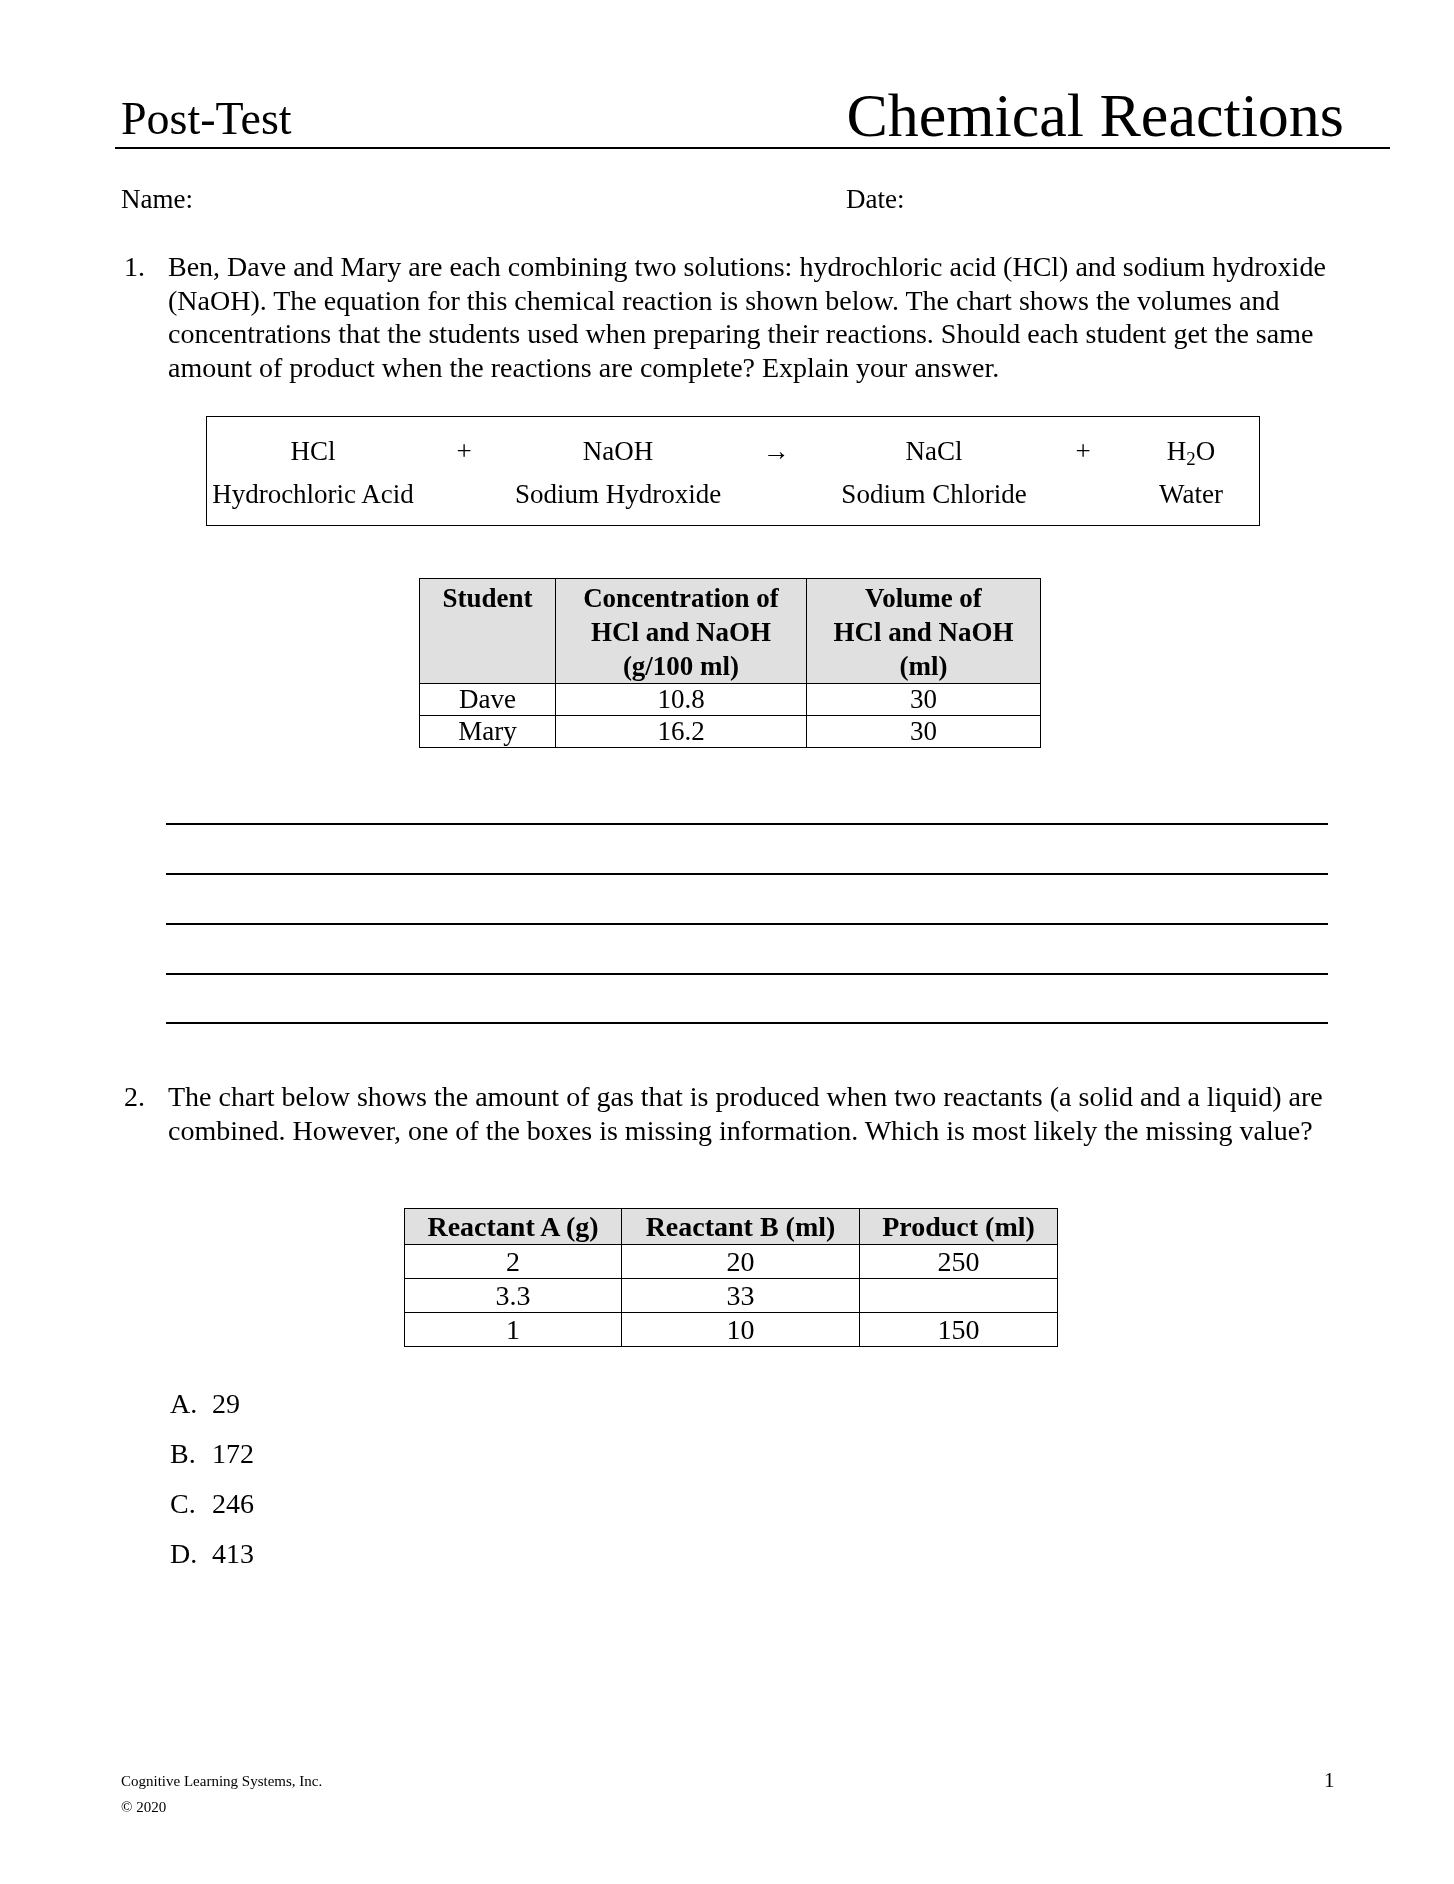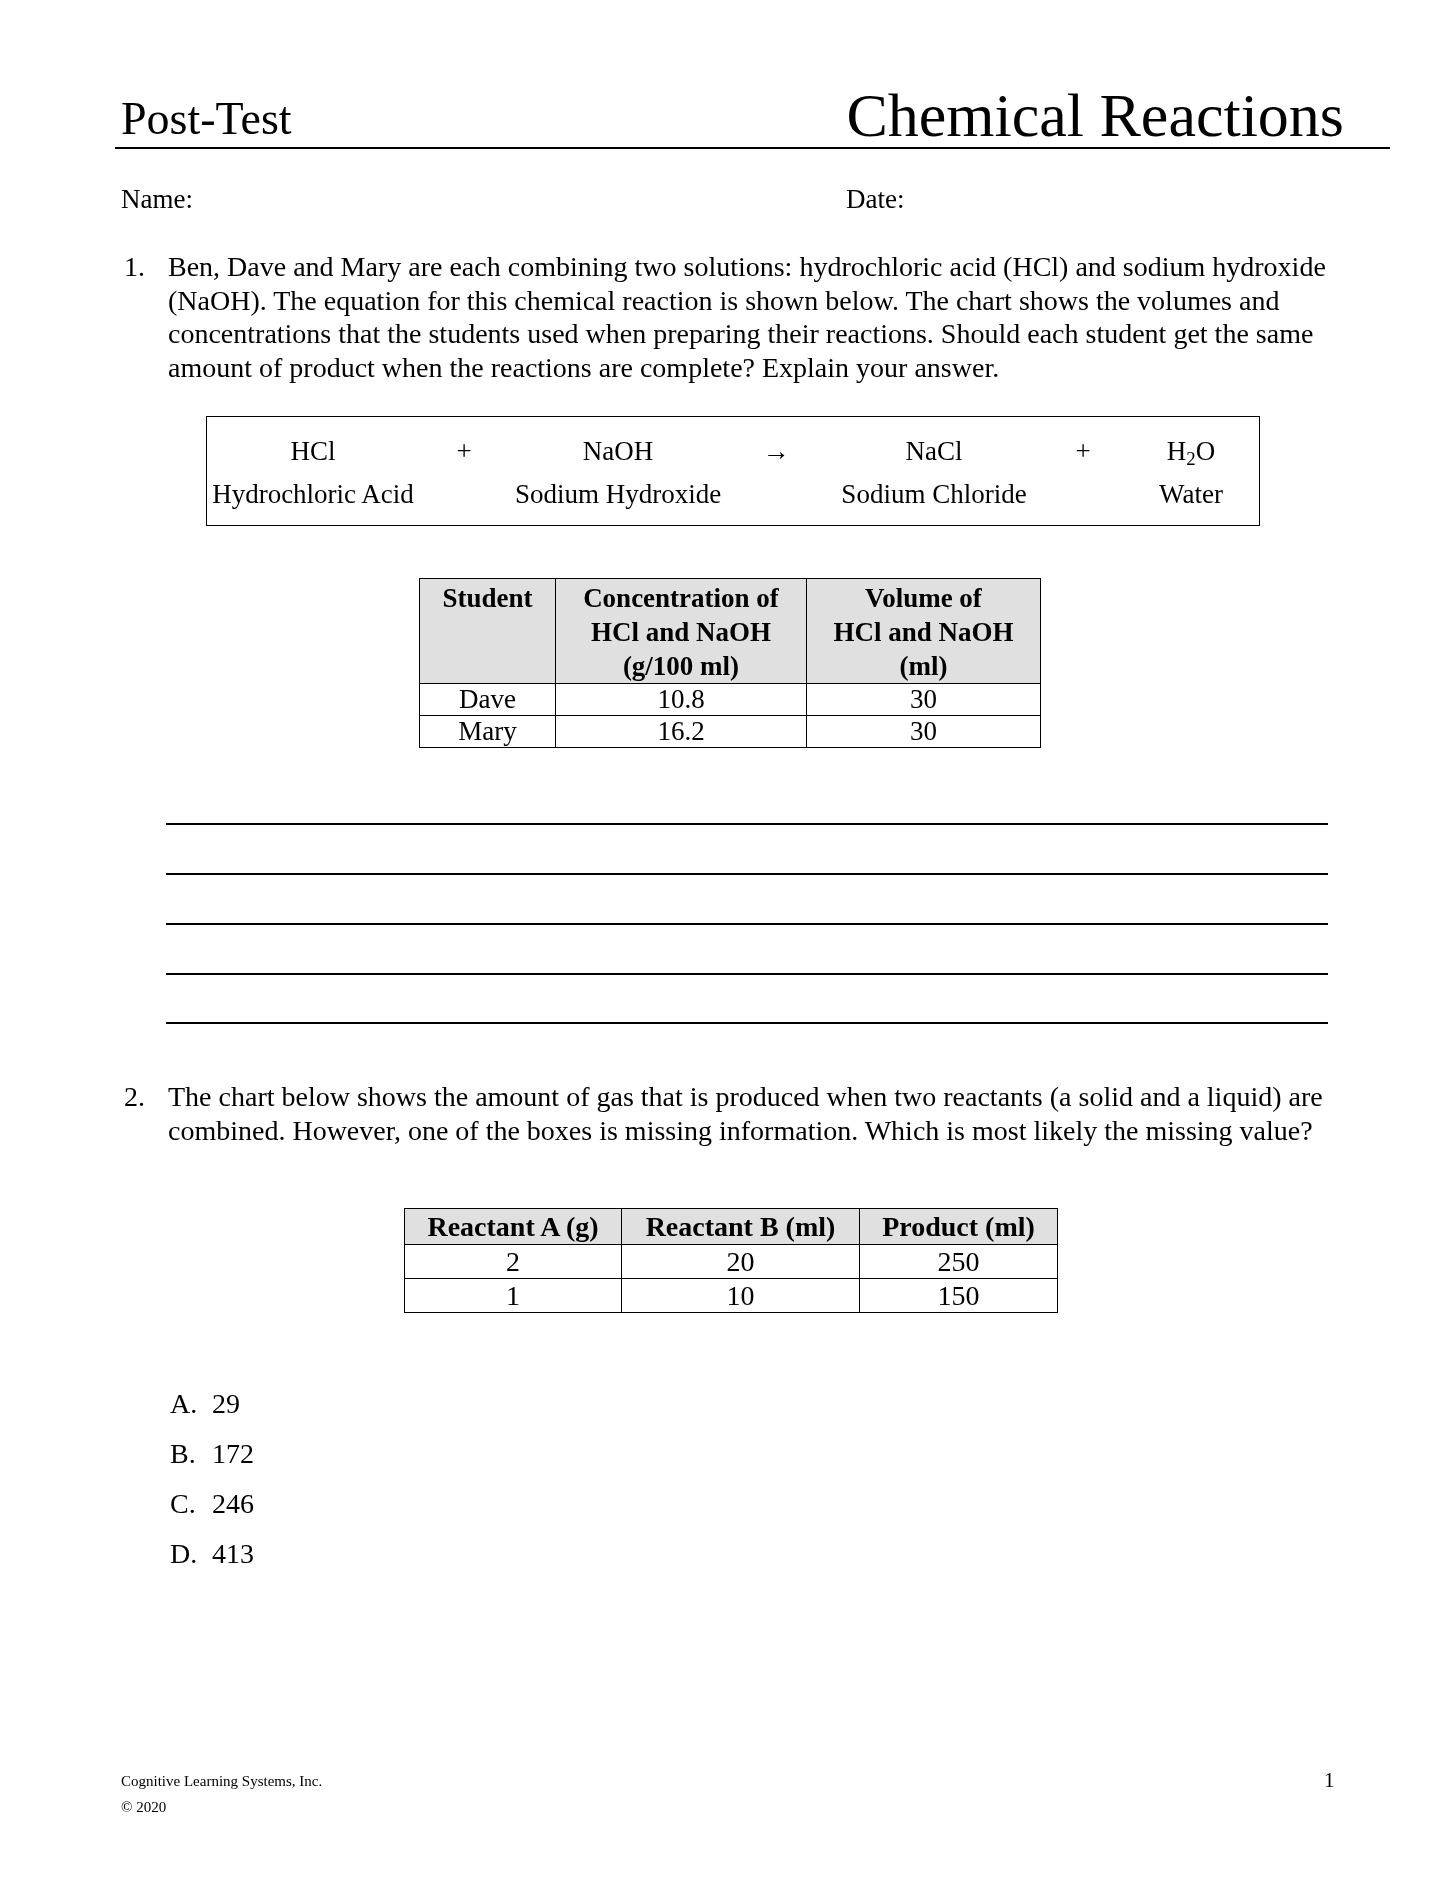--- a/index.html
+++ b/index.html
@@ -126,20 +126,25 @@
     <th class="c1">Reactant A (g)</th>
     <th class="c2">Reactant B (ml)</th>
     <th class="c3">Product (ml)</th>
   </tr>
   <tr>
     <td>2</td>
     <td>20</td>
     <td>250</td>
   </tr>
   <tr>
+    <td>3.3</td>
+    <td>33</td>
+    <td></td>
+  </tr>
+  <tr>
     <td>1</td>
     <td>10</td>
     <td>150</td>
   </tr>
 </tbody>
   </table>
 
 <div class="choice" style="top:1388px">
   <span class="letter">A.</span><span>29</span>
 </div>

